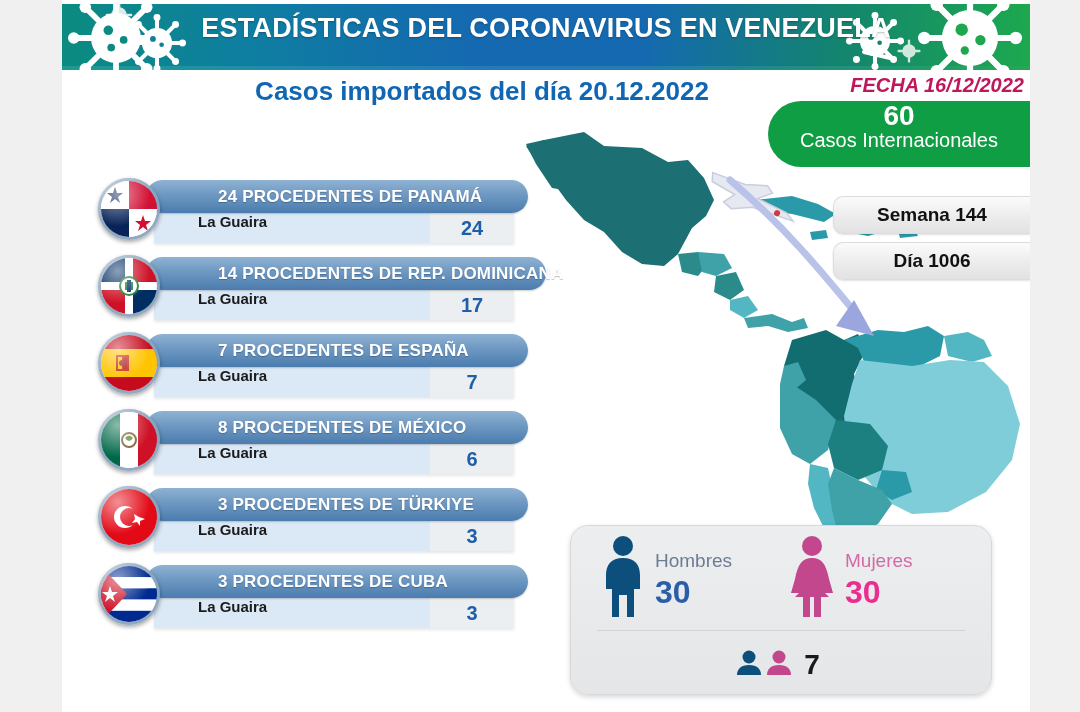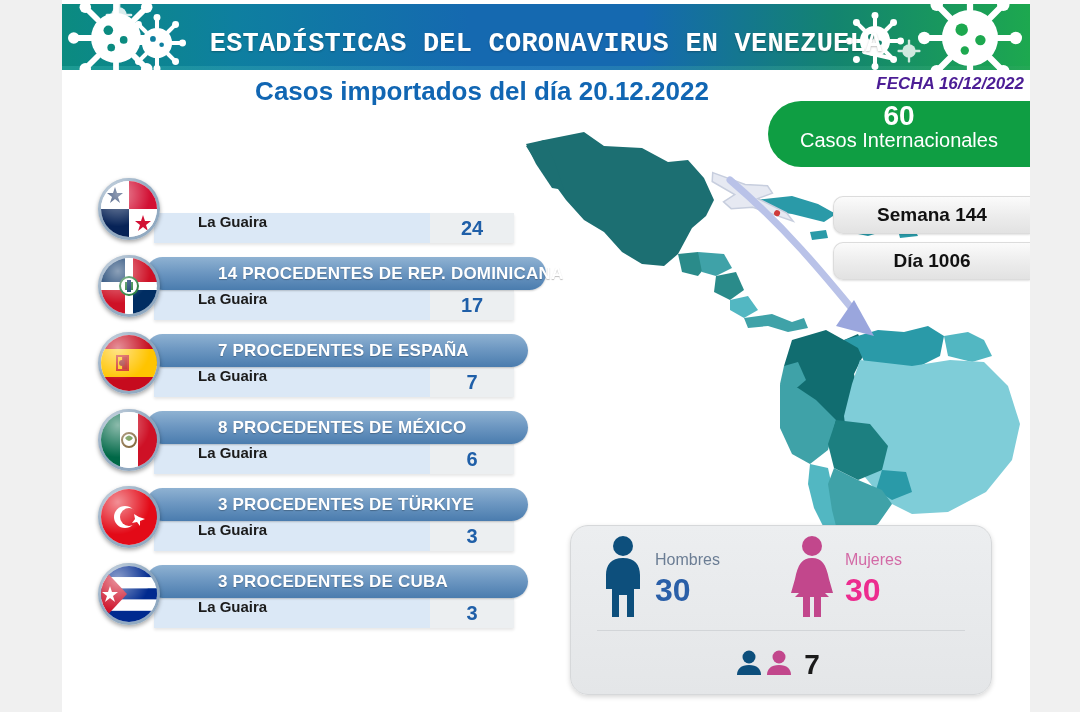--- a/index.html
+++ b/index.html
@@ -13,44 +13,43 @@
     background:#ffffff;overflow:hidden;
   }
 
   
   .header{
     position:absolute;left:0;top:4px;width:968px;height:66px;
     background:linear-gradient(90deg,#0b8b80 0%,#0e7fa0 18%,#1569b0 42%,#1569b0 60%,#13846f 80%,#1da84f 100%);
     overflow:hidden;
   }
   .header-title{
-    position:absolute;left:0;top:16px;width:968px;height:48px;
+    position:absolute;left:0;top:0;width:968px;height:48px;
     display:flex;align-items:center;justify-content:center;
     color:#ffffff;font-size:27px;font-weight:bold;letter-spacing:.2px;
     text-shadow:0 1px 2px rgba(0,0,0,.25);
     z-index:3;
-    font-family:Liberation Mono, monospace;
   }
   .virus{position:absolute;z-index:1;}
   .virus svg{display:block;}
   .header-underline{
     position:absolute;left:0;top:66px;width:968px;height:4px;
     background:linear-gradient(90deg,#2aa8a0 0%,#2f86c4 50%,#2aa85a 100%);
     opacity:.55;
   }
 
   
   .subtitle{
     position:absolute;left:140px;top:74px;width:560px;height:34px;
     display:flex;align-items:center;justify-content:center;
     color:#1166b3;font-size:26px;font-weight:bold;
   }
   .fecha{
     position:absolute;right:6px;top:74px;
-    color:#4c1d95;font-size:17px;font-weight:bold;font-style:italic;
+    color:#be185d;font-size:20px;font-weight:bold;font-style:italic;
   }
 
   
   .badge-intl{
     position:absolute;right:0;top:101px;width:262px;height:66px;
     background:#0f9e43;border-radius:33px 0 0 33px;
     display:flex;flex-direction:column;align-items:center;
     color:#ffffff;line-height:1.05;
   }
   .badge-intl .num{font-size:28px;font-weight:bold;}
@@ -122,21 +121,21 @@
     background:linear-gradient(180deg,#eceef0 0%,#e4e6e8 100%);
     border:1px solid #d6d8da;border-radius:18px;
     box-shadow:0 2px 5px rgba(0,0,0,.16);
     overflow:hidden;
   }
   .gender-row{position:absolute;left:0;top:4px;width:420px;height:98px;}
   .g{position:absolute;top:0;height:98px;display:flex;align-items:center;}
   .g.male{left:30px;}
   .g.female{left:218px;}
   .g .txt{margin-left:10px;line-height:1.0;}
-  .g .lbl{font-size:16px;}
+  .g .lbl{font-size:19px;}
   .g .num{font-size:32px;font-weight:bold;margin-top:6px;}
   .male .lbl{color:#6b7d94;}
   .male .num{color:#2a5fa8;}
   .female .lbl{color:#d36aa6;}
   .female .num{color:#ec2c8f;}
   .divider{position:absolute;left:26px;top:104px;width:368px;height:1px;background:#d2d5d8;}
   .minors{
     position:absolute;left:0;top:112px;width:420px;height:54px;
     display:flex;align-items:center;justify-content:center;
   }
@@ -363,20 +362,23 @@
             <rect x="0" y="0" width="28" height="28" fill="#ffffff"></rect>
             <rect x="28" y="0" width="28" height="28" fill="#d21034"></rect>
             <rect x="0" y="28" width="28" height="28" fill="#072357"></rect>
             <rect x="28" y="28" width="28" height="28" fill="#ffffff"></rect>
             <polygon fill="#072357" points="14,6 16,12 22,12 17,16 19,22 14,18 9,22 11,16 6,12 12,12"></polygon>
             <polygon fill="#d21034" points="42,34 44,40 50,40 45,44 47,50 42,46 37,50 39,44 34,40 40,40"></polygon>
           </svg>
         </div>
         <div class="gloss"></div>
       </div>
+      <div class="bar">
+        <span>24 PROCEDENTES DE PANAMÁ</span>
+      </div>
       <div class="sub">
         <div class="place">La Guaira</div>
         <div class="cnt">24</div>
       </div>
     </div>
 
     <div class="row">
       <div class="flag">
         <div class="inner">
           <svg width="56" height="56" viewBox="0 0 56 56">

